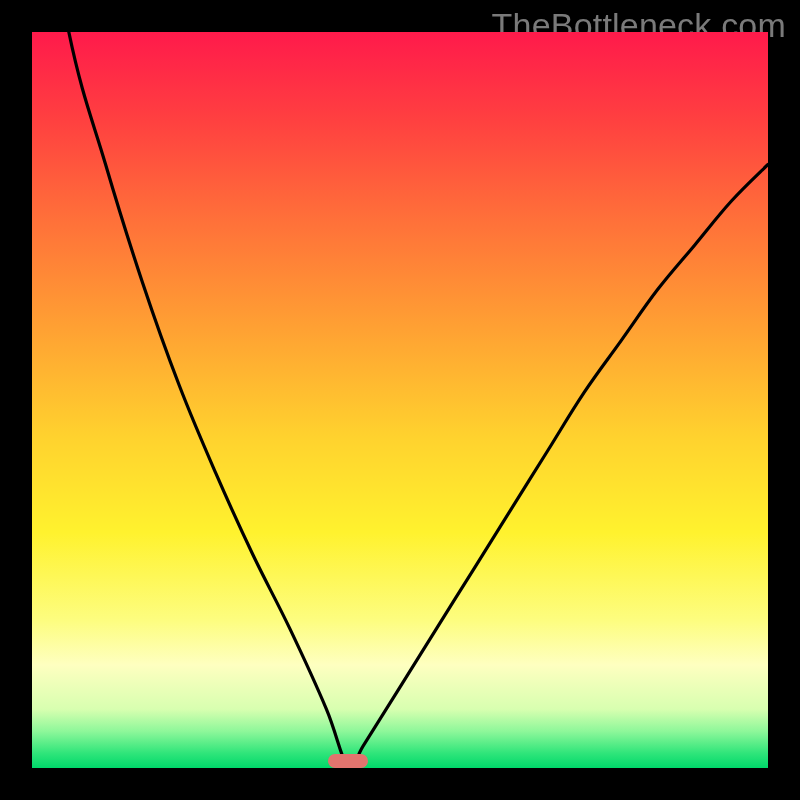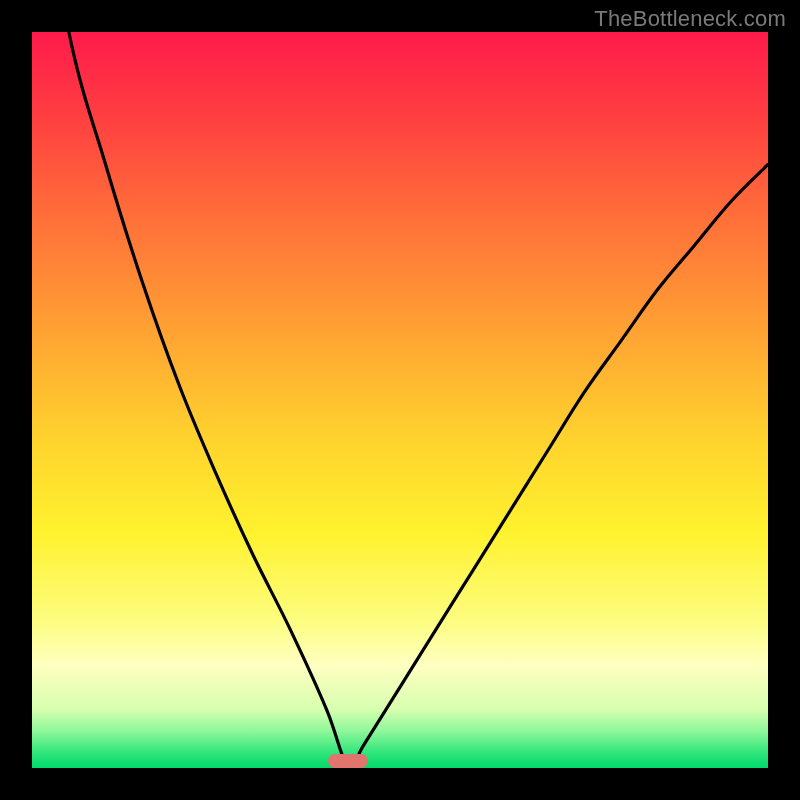--- a/index.html
+++ b/index.html
@@ -38,21 +38,21 @@
       #8ef79a 95%,
       #2fe57a 98%,
       #00d86a 100%
     );
   }
   .watermark {
     position: absolute;
     top: 6px;
     right: 14px;
     color: #7a7a7a;
-    font-size: 22px;
+    font-size: 34px;
     letter-spacing: 0.2px;
     user-select: none;
   }
   svg.curve {
     position: absolute;
     top: 0;
     left: 0;
     width: 736px;
     height: 736px;
   }

